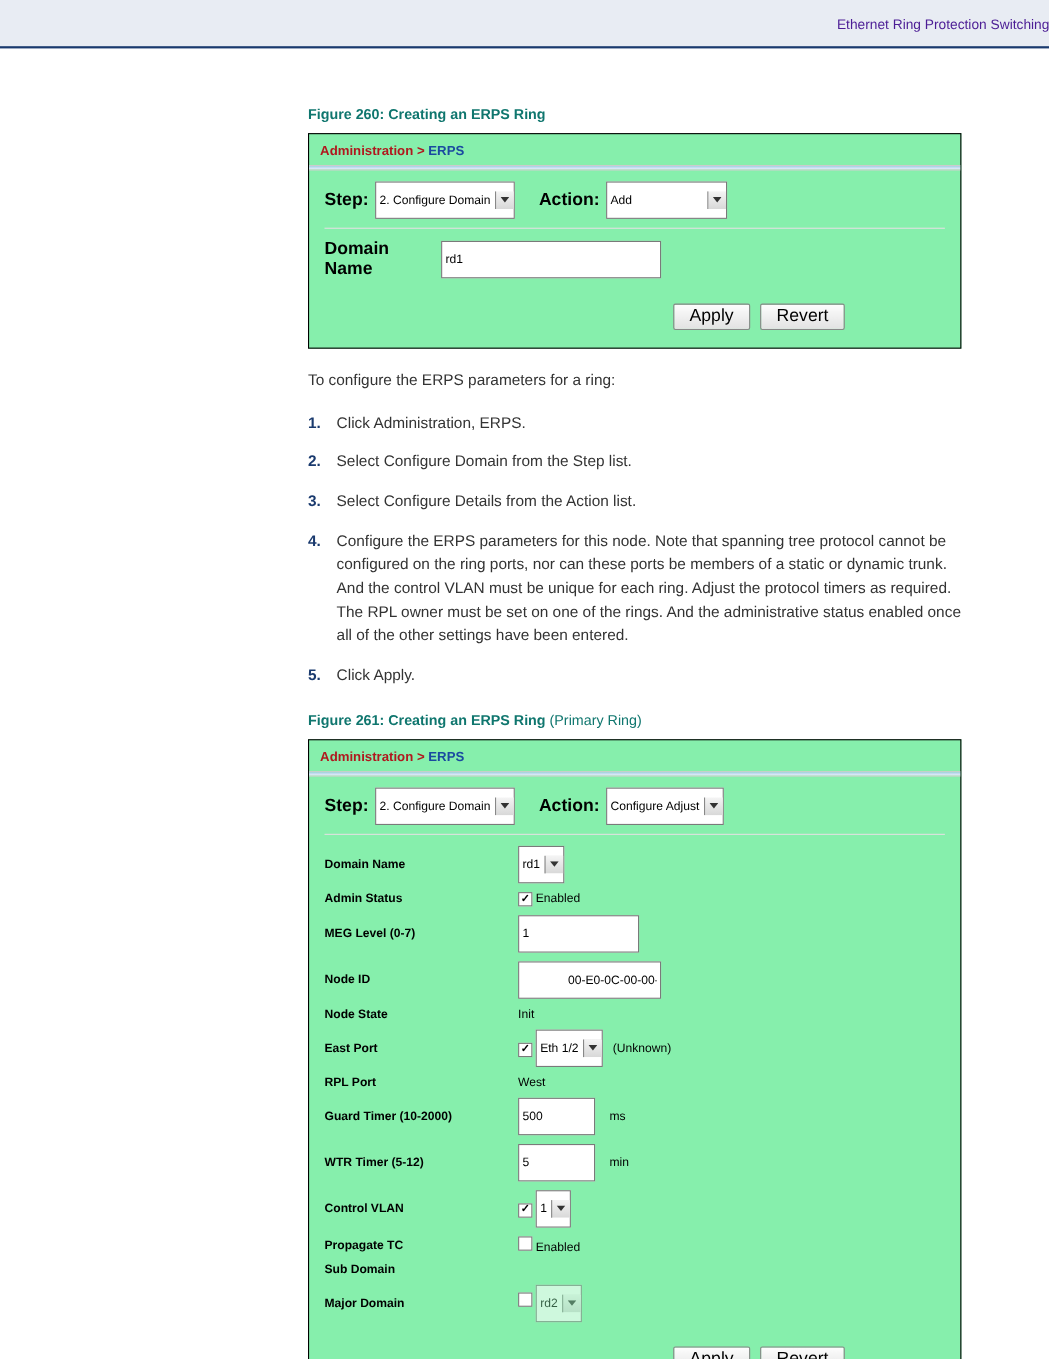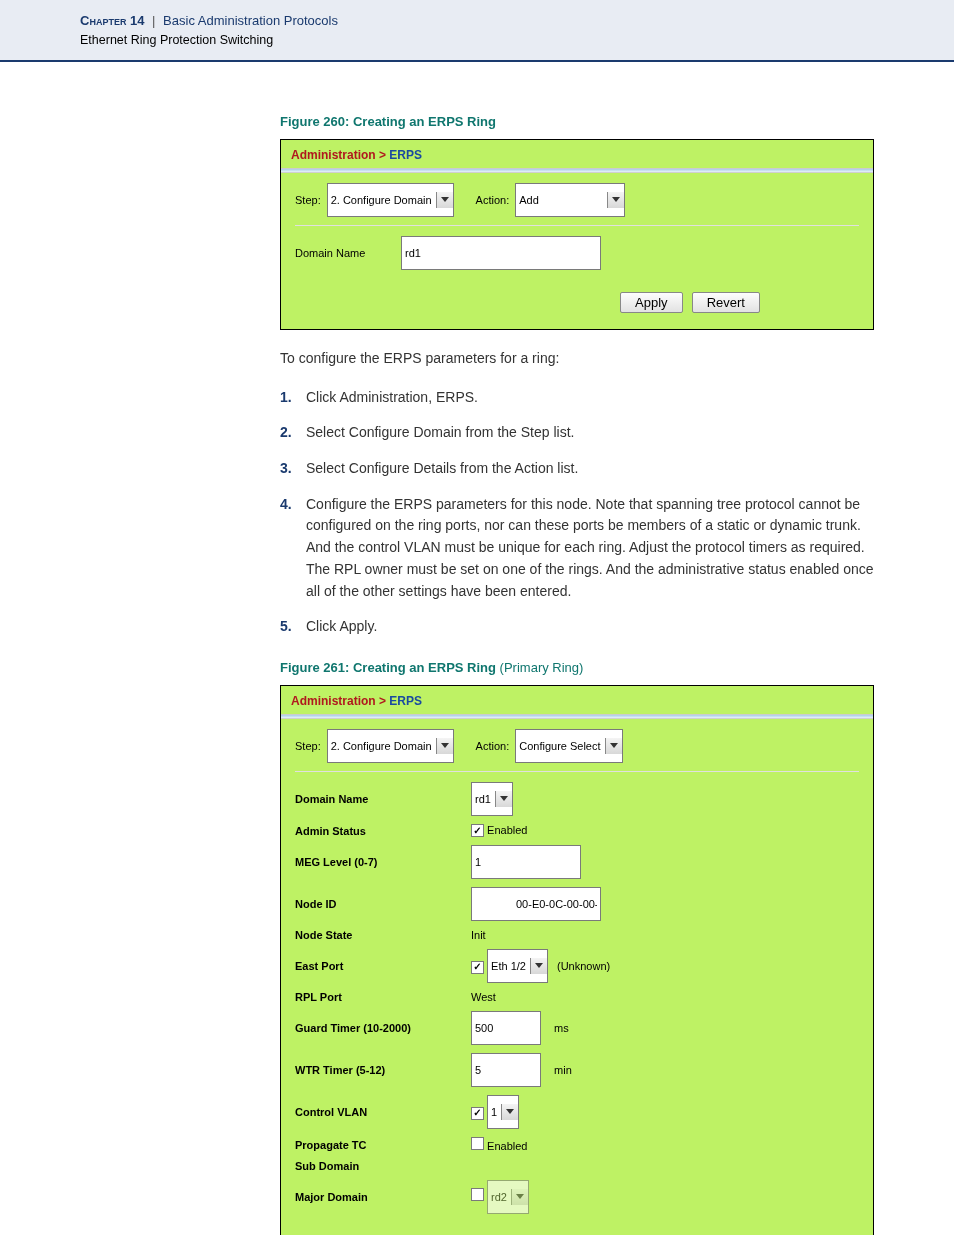--- a/index.html
+++ b/index.html
@@ -25,39 +25,40 @@
   }
   .hdr-line1 {
     color: #1a3a6e;
   }
   .hdr-chapter {
     font-weight: bold;
     font-variant: small-caps;
   }
   .hdr-sep { color: #555; margin: 0 4px; }
   .hdr-subtitle {
-    color: #000000;
+    color: #4c1d95;
     font-size: 12.5px;
     margin-top: 2px;
+    text-align: right;
   }
   .content {
     padding: 30px 80px 40px 280px;
   }
   .fig-caption {
     color: #0f766e;
     font-weight: bold;
     font-size: 13px;
     margin: 22px 0 10px 0;
   }
   .fig-caption .paren {
     font-weight: normal;
   }
   .screenshot {
     border: 1px solid #000;
-    background: #bef264;
+    background: #86efac;
     font-family: Arial, sans-serif;
     font-size: 11px;
     color: #000;
     margin-bottom: 18px;
   }
   .ss-breadcrumb {
     padding: 8px 10px 6px 10px;
     border-bottom: 1px solid #ccc;
     font-weight: bold;
     font-size: 12px;
@@ -73,22 +74,22 @@
     padding: 10px 14px 14px 14px;
   }
   .ss-row {
     margin-bottom: 8px;
     display: flex;
     align-items: center;
     gap: 6px;
     flex-wrap: wrap;
   }
   .ss-label {
-    font-weight: normal;
-    font-size: 11px;
+    font-weight: bold;
+    font-size: 16px;
     display: inline-block;
   }
   .ss-select, .ss-input {
     font-family: Arial, sans-serif;
     font-size: 11px;
     height: 34px;
     border: 1px solid #7a7a7a;
     background: #fff;
     box-sizing: border-box;
     padding: 0 3px;
@@ -112,21 +113,21 @@
   .ss-btn-row {
     text-align: center;
     padding: 6px 0 2px 0;
   }
   .ss-btn-row-wrap {
     display: inline-block;
     margin-left: 226px;
   }
   .ss-btn {
     font-family: Arial, sans-serif;
-    font-size: 13px;
+    font-size: 16px;
     padding: 2px 14px;
     border: 1px solid #888;
     background: linear-gradient(#fdfdfd, #e2e2e2);
     border-radius: 2px;
     margin: 0 3px;
     cursor: default;
   }
   .ss-checkbox {
     width: 13px;
     height: 13px;
@@ -191,25 +192,20 @@
     border-bottom: 1px solid #e0e0e0;
   }
 </style>
 </head>
 <body>
 
 <div class="page">
 
   <div class="top-header">
     <div class="header-inner">
-      <div class="hdr-line1">
-        <span class="hdr-chapter">Chapter 14</span>
-        <span class="hdr-sep">|</span>
-        <span>Basic Administration Protocols</span>
-      </div>
       <div class="hdr-subtitle">Ethernet Ring Protection Switching</div>
     </div>
   </div>
 
   <div class="content">
 
     <div class="fig-caption">Figure 260:  Creating an ERPS Ring</div>
 
     <div class="screenshot">
       <div class="ss-breadcrumb">
@@ -292,21 +288,21 @@
             <span>2. Configure Domain</span>
             <span class="arrow">
                 <svg width="8" height="6">
                   <polygon points="0,0 8,0 4,5" fill="#333"></polygon>
                 </svg>
               </span>
           </span>
           <span style="width:10px"></span>
           <span class="ss-label">Action:</span>
           <span class="ss-select">
-            <span>Configure Select</span>
+            <span>Configure Adjust</span>
             <span class="arrow">
                 <svg width="8" height="6">
                   <polygon points="0,0 8,0 4,5" fill="#333"></polygon>
                 </svg>
               </span>
           </span>
         </div>
 
         <table class="form-table">
           <tbody>

